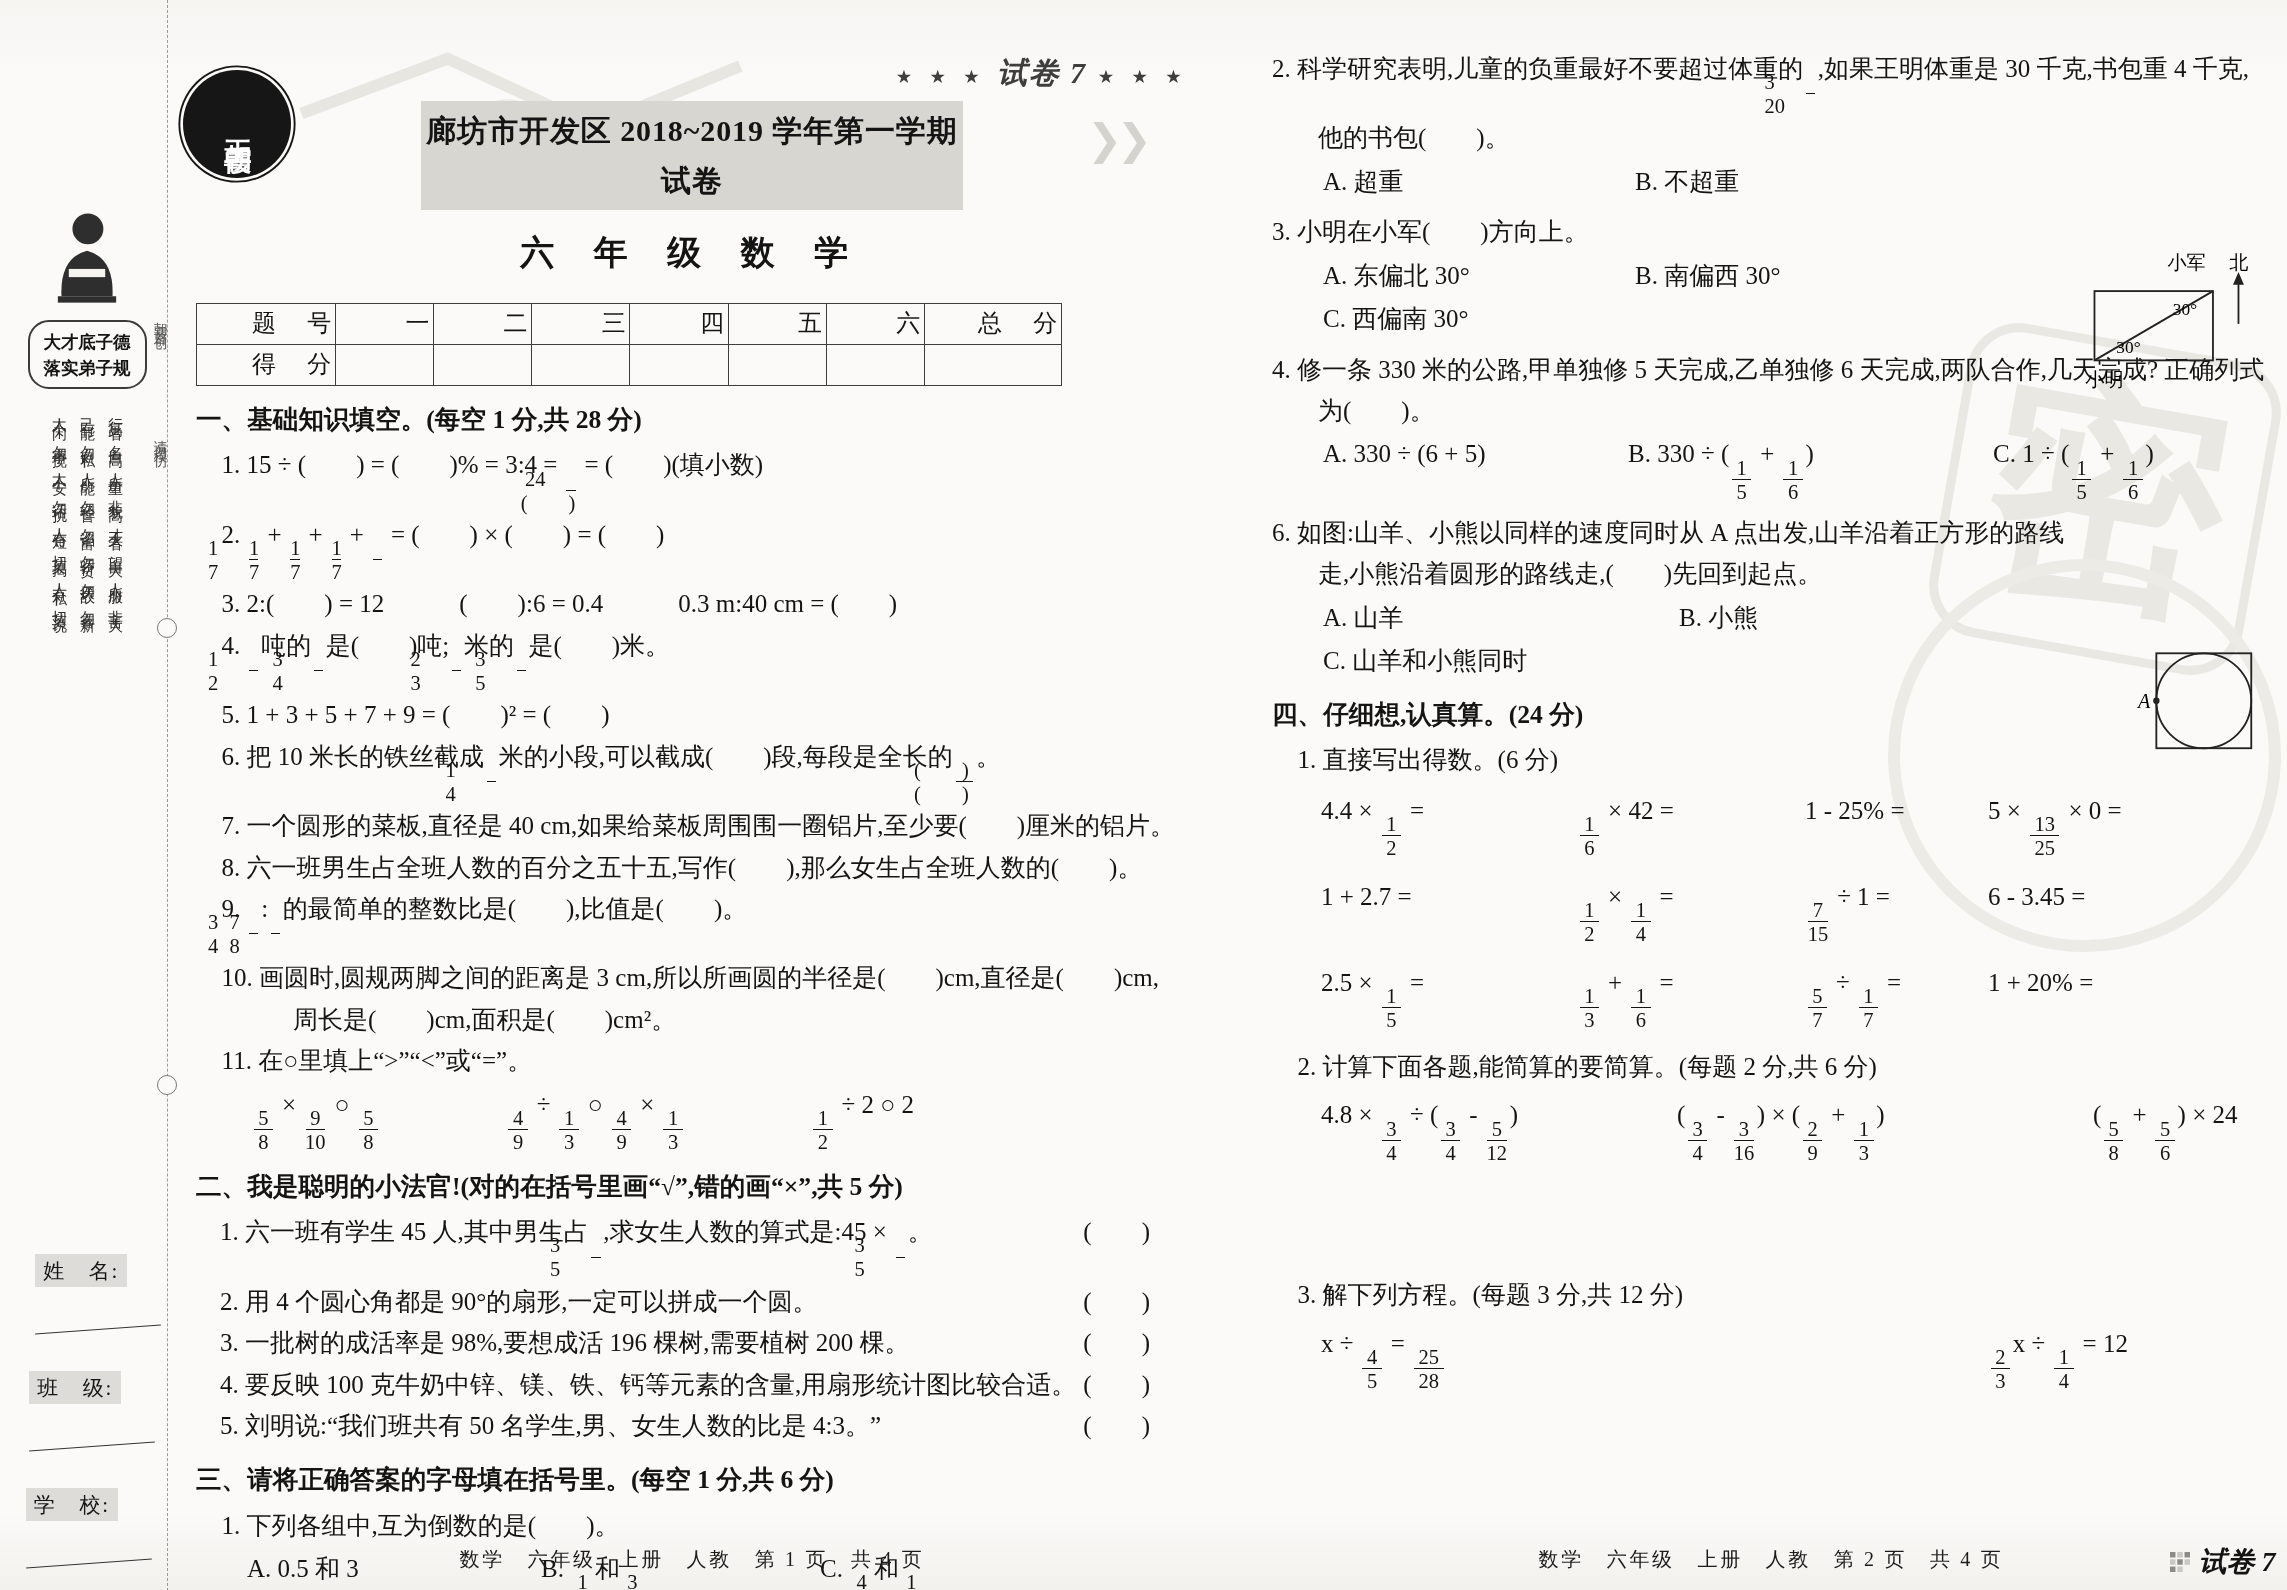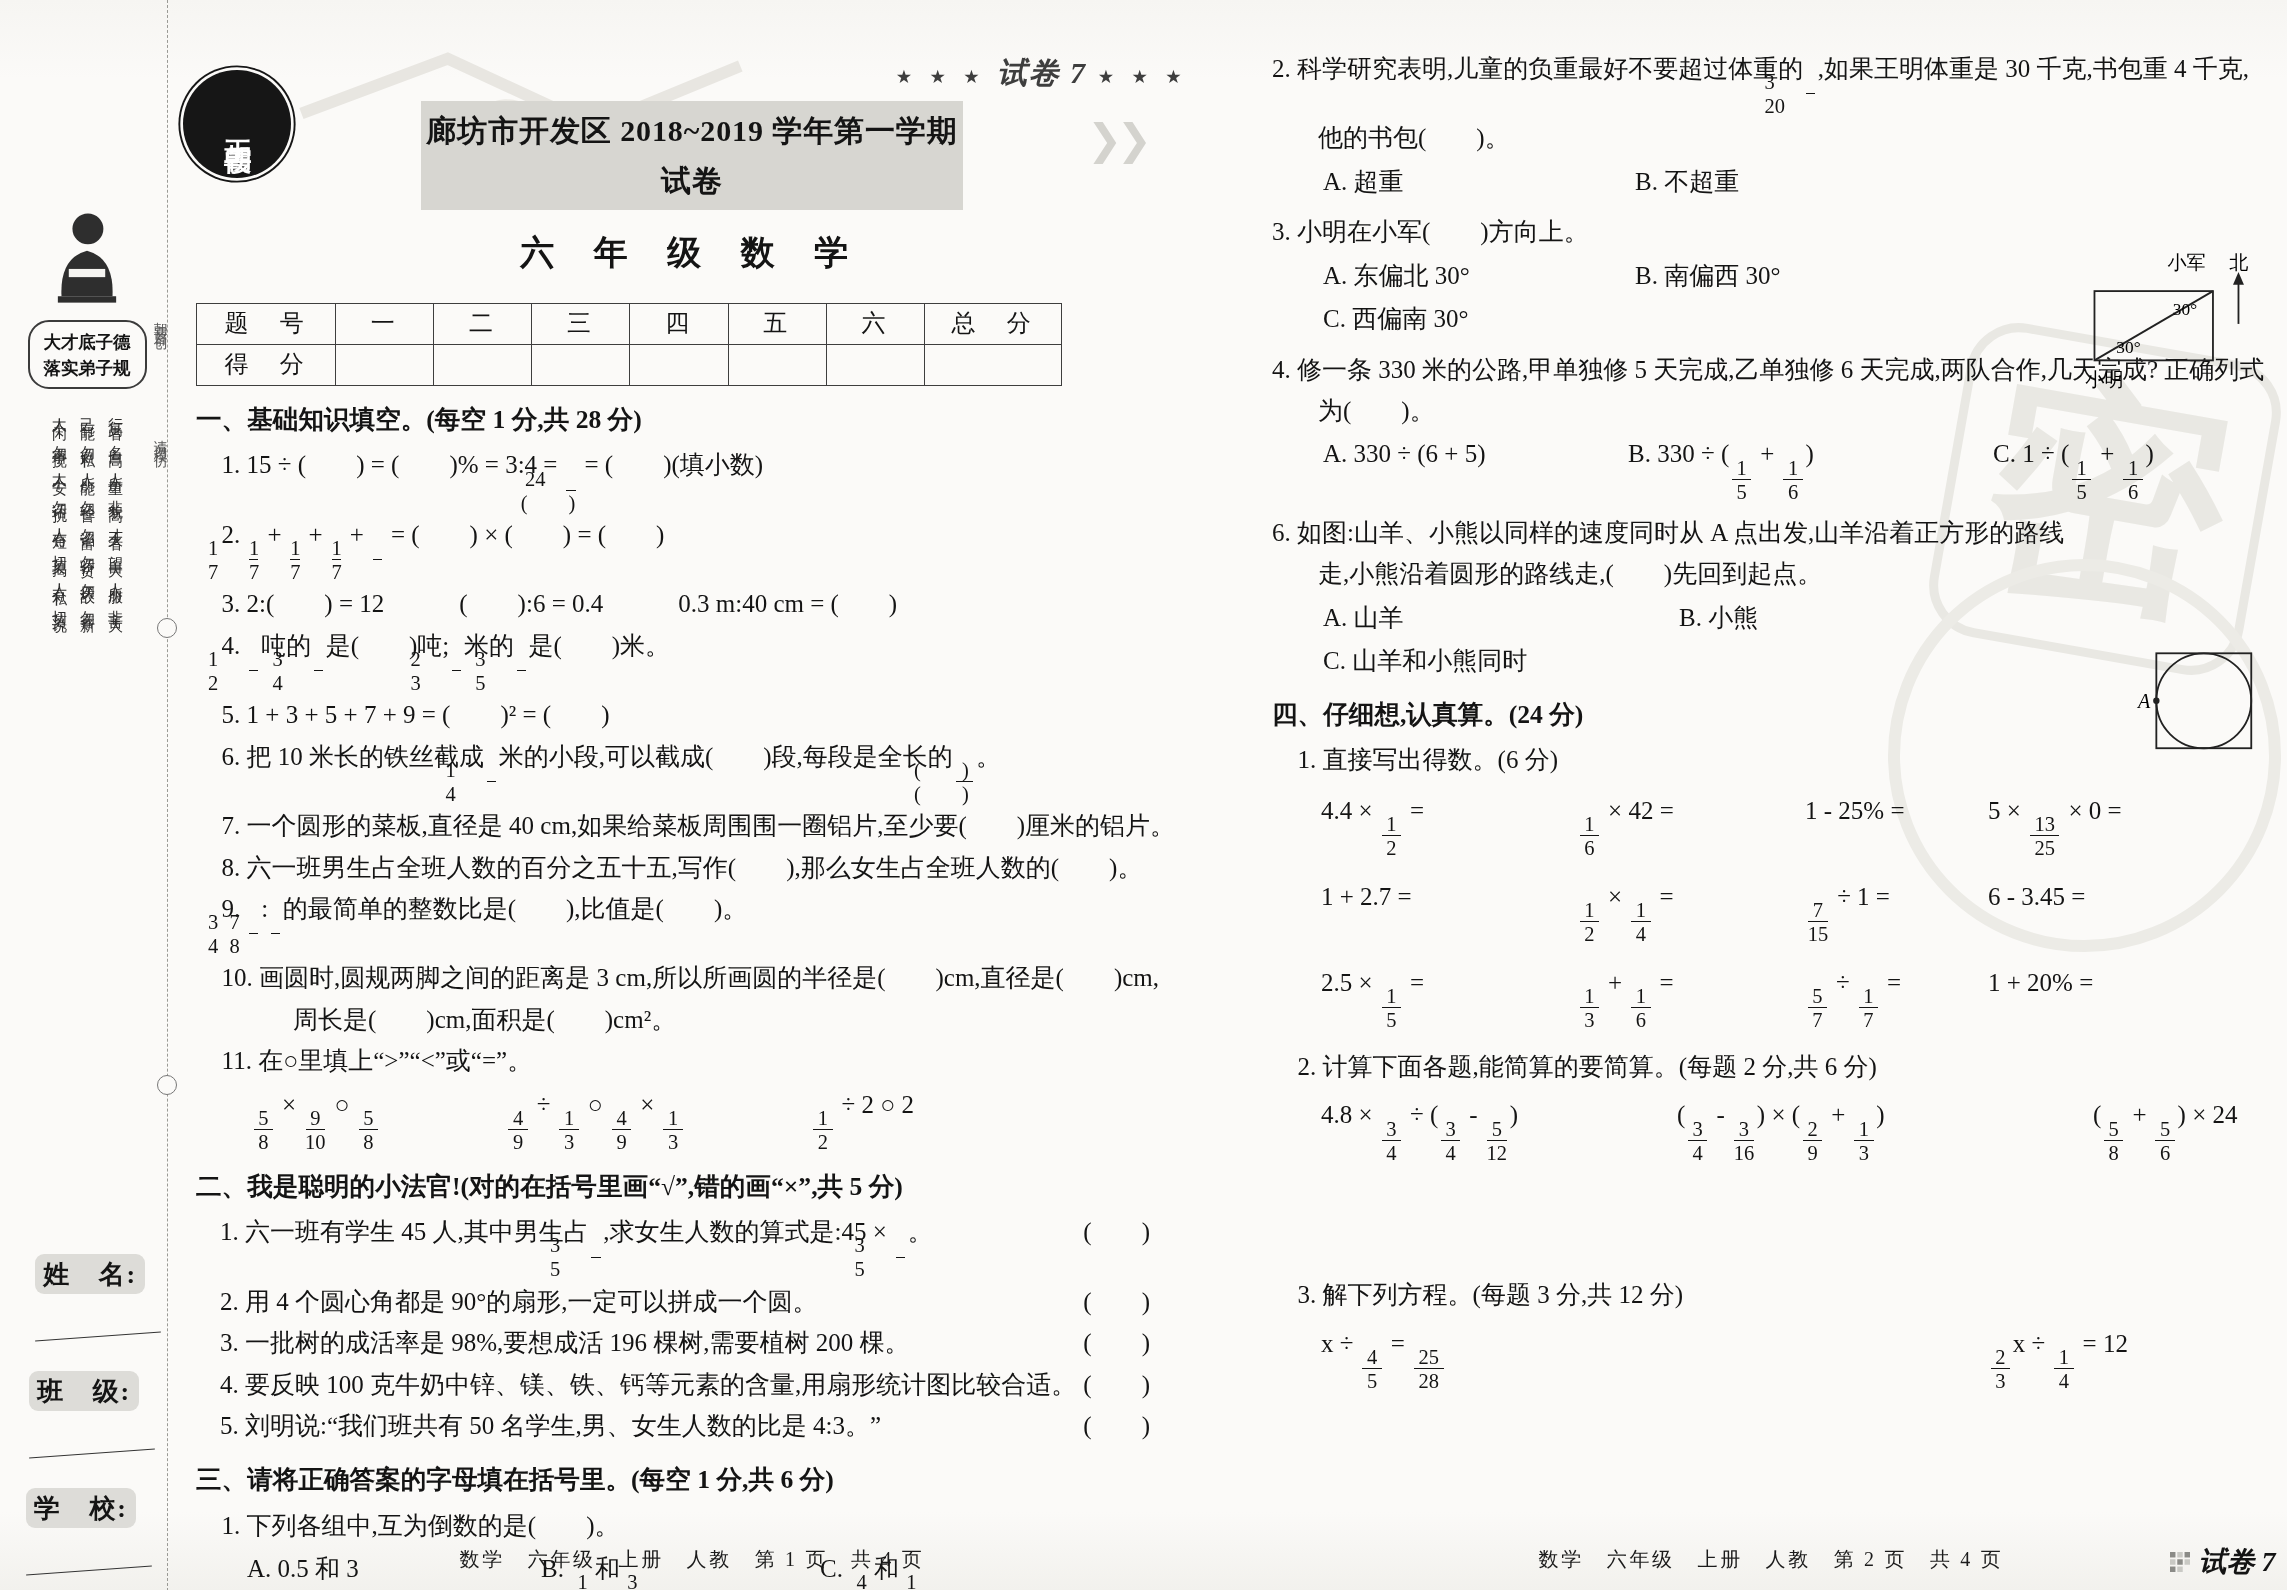--- a/index.html
+++ b/index.html
@@ -23,38 +23,38 @@
 
   
   .sidebar{position:absolute;left:22px;top:207px;width:130px;}
   .scholar{text-align:center;}
   .motto{border:2.3px solid #3b3b3b;border-radius:21px;margin:7.3px 5.5px 16.4px;padding:6.4px 1.8px;text-align:center;font-weight:bold;font-size:17.4px;line-height:1.5;}
   .verses{display:flex;flex-direction:column;gap:16.4px;align-items:center;}
   .verse-group{display:flex;gap:9.1px;}
   .verse-group span{writing-mode:vertical-rl;font-size:15px;letter-spacing:3.7px;color:#2c2c2c;}
   .field{position:absolute;width:146px;}
   .f-name{left:35px;top:1254px;} .f-class{left:29px;top:1371px;} .f-school{left:25.6px;top:1488px;}
-  .field-label{display:inline-block;background:#dddcd8;padding:2.7px 8.2px;font-size:26px;font-weight:bold;letter-spacing:1.8px;border-radius:9px;}
+  .field-label{display:inline-block;background:#dddcd8;padding:2.7px 8.2px;font-size:21px;font-weight:normal;letter-spacing:1.8px;}
   .field-line{width:126px;border-bottom:1.8px solid #333;margin-top:42px;transform:rotate(-4deg);}
 
   
   .page{position:absolute;top:48px;bottom:0;font-size:25px;line-height:1.66;}
   .page-left{left:196px;width:992px;}
   .page-right{left:1272px;width:998px;}
 
   .logo-stamp{position:absolute;left:-12.8px;top:22px;width:108px;height:108px;border-radius:50%;background:#161616;color:#fff;display:flex;align-items:center;justify-content:center;box-shadow:0 0 0 2.7px #fbfaf8,0 0 0 4.6px #161616;}
   .logo-stamp span{writing-mode:vertical-rl;font-size:27.4px;font-weight:bold;letter-spacing:3.7px;}
 
   .stars-line{text-align:right;font-size:18.3px;color:#3e3e3e;letter-spacing:6.4px;}
   .exam-tag{font-size:30px;font-weight:bold;font-style:italic;letter-spacing:1.8px;margin:0 11px;}
   .title-bar{width:542px;margin:3.7px auto 0;background:#d7d6d1;text-align:center;font-size:30px;font-weight:bold;padding:4.6px 0;letter-spacing:0.9px;}
   .subject{text-align:center;font-size:34px;font-weight:bold;letter-spacing:15.5px;margin-top:14.6px;}
 
   .score-table{border-collapse:collapse;width:866px;margin-top:22px;}
-  .score-table td{border:1.8px solid #3e3e3e;height:41px;text-align:center;font-size:24px;letter-spacing:3.7px;}
+  .score-table td{border:1.8px solid #3e3e3e;height:41px;text-align:right;font-size:24px;letter-spacing:3.7px;}
   .score-table td.lab{width:139px;} .score-table td.tot{width:137px;}
 
   .sec-title{font-size:25.6px;font-weight:bold;margin:12.8px 0 2.7px;}
   .item{margin-left:25.6px;padding-left:46px;text-indent:-46px;}
   .item.cont{margin-left:97px;padding-left:0;text-indent:0;}
   .compare{margin-left:55px;margin-top:1.8px;}
   .judge{display:flex;margin-left:24px;padding-right:38px;}
   .judge .t{max-width:868px;padding-left:46px;text-indent:-46px;}
   .judge .b{margin-left:auto;}
 

